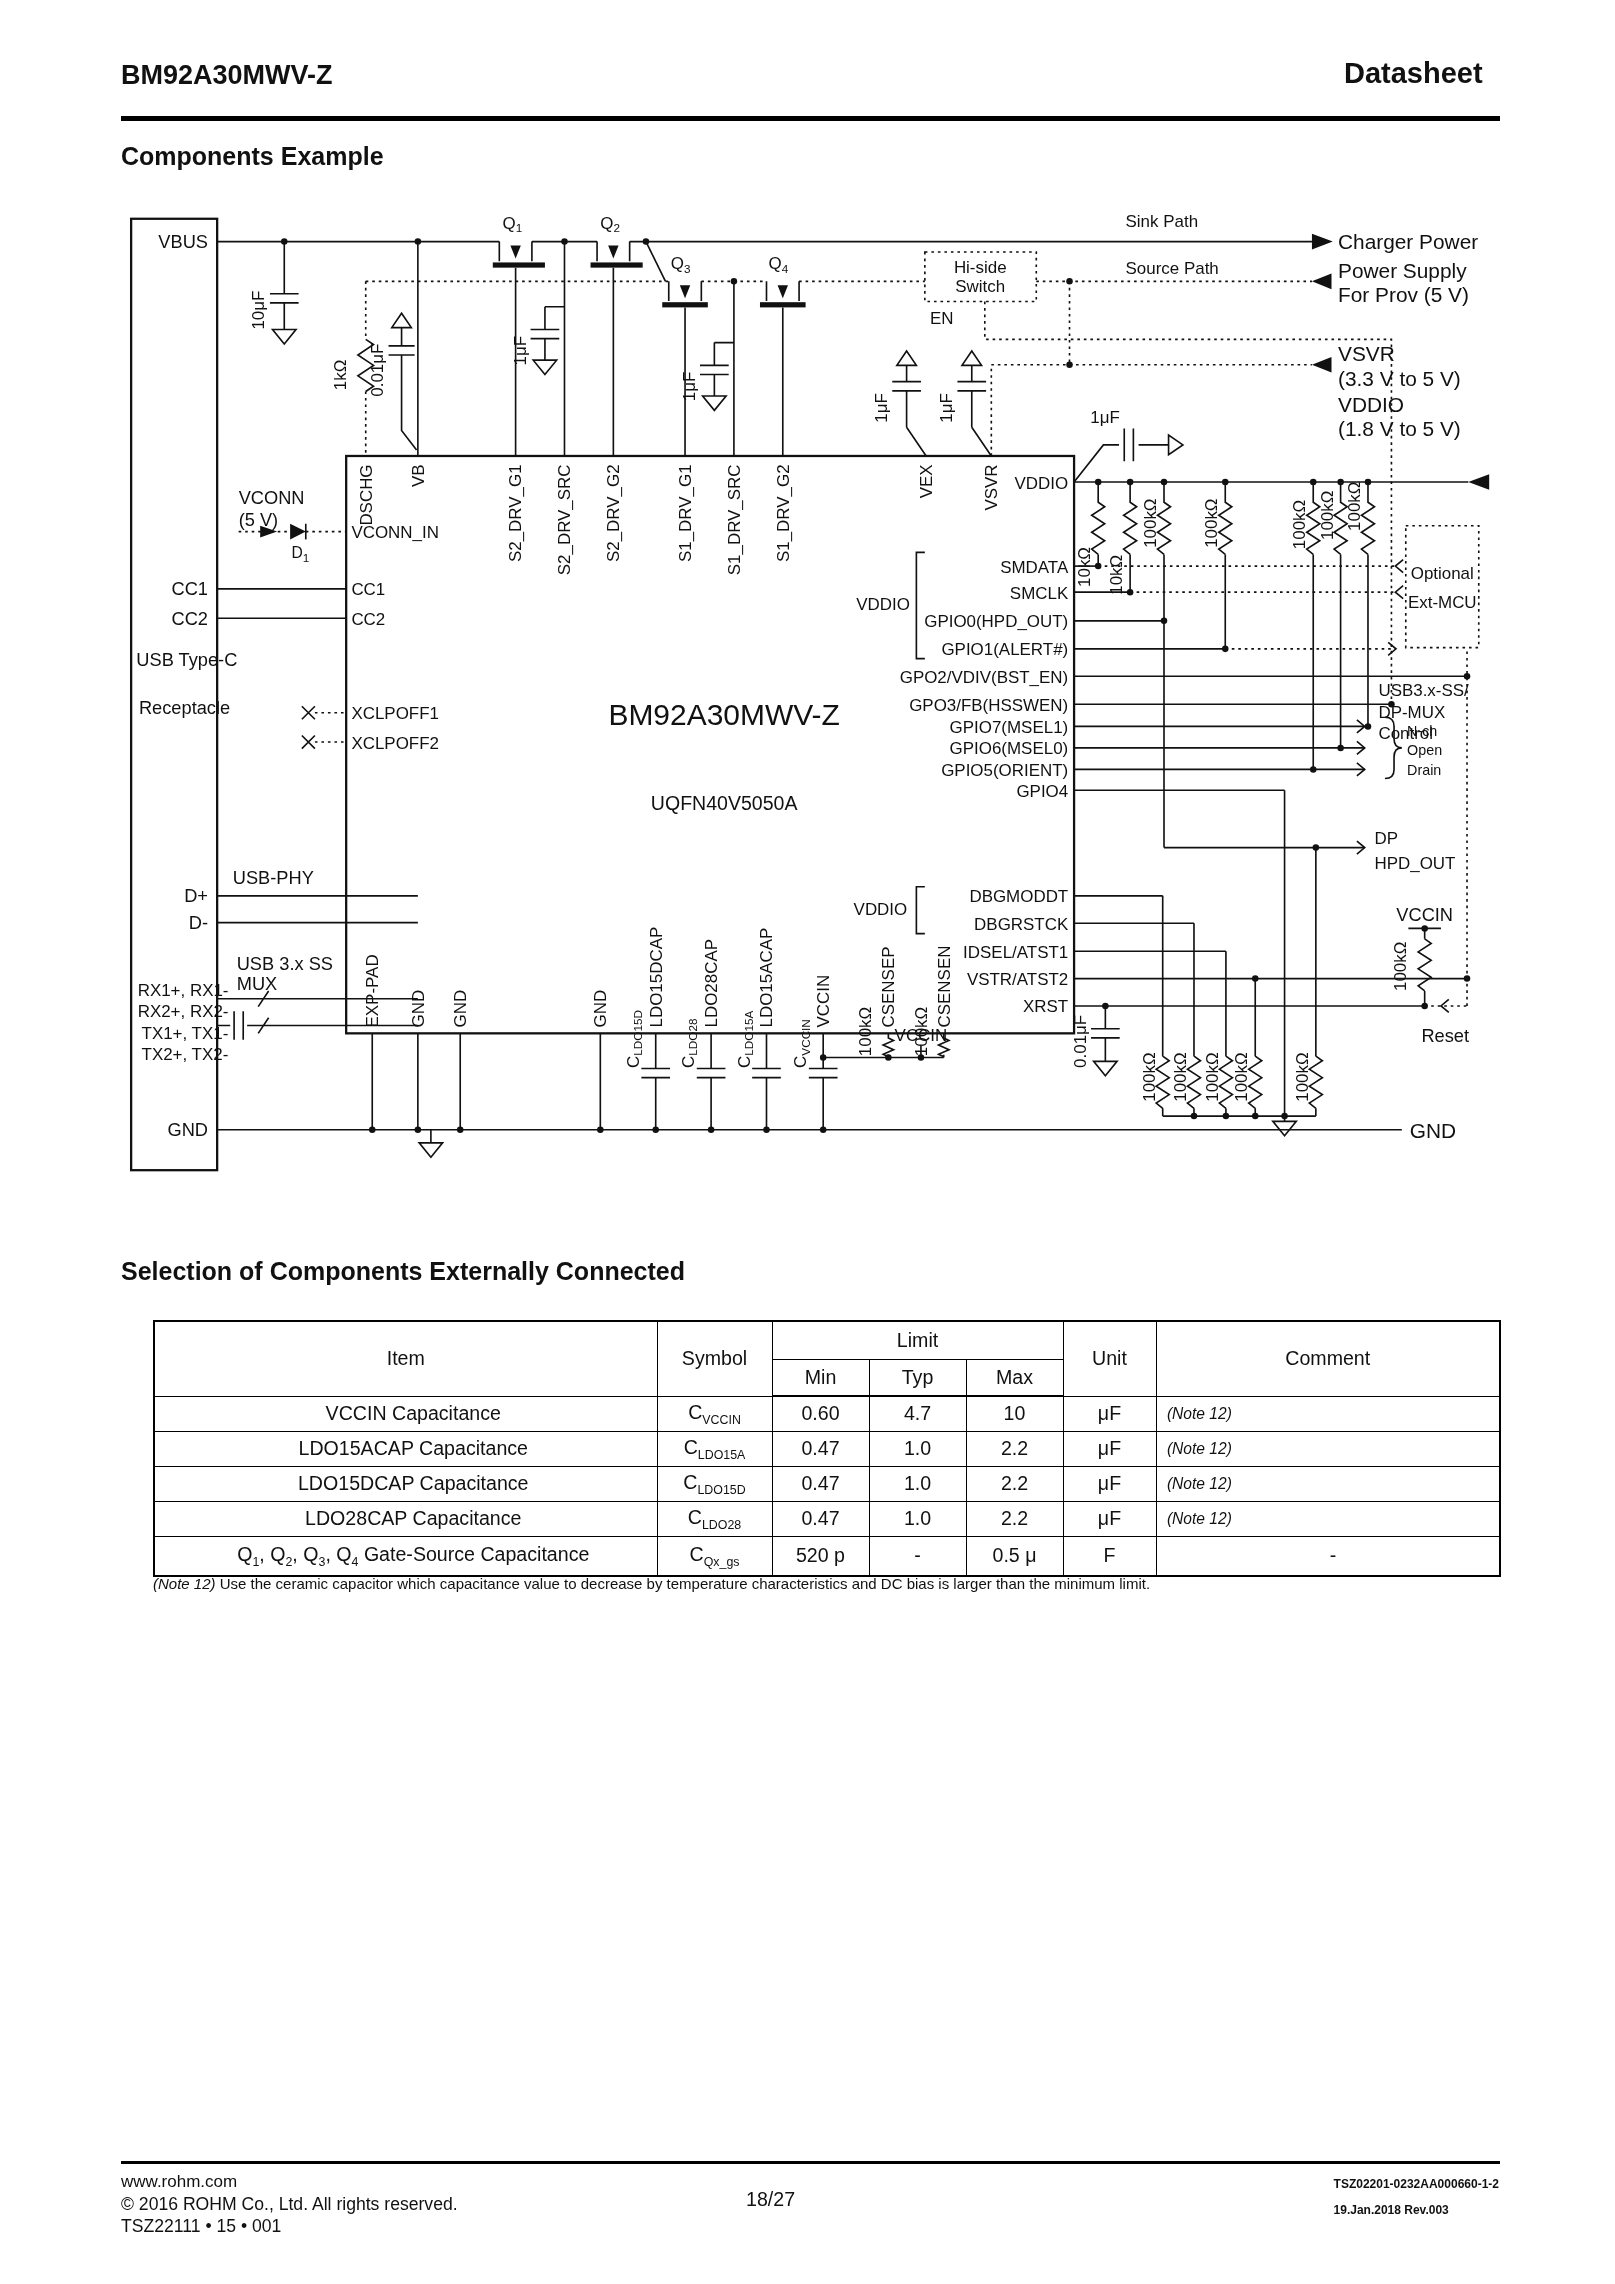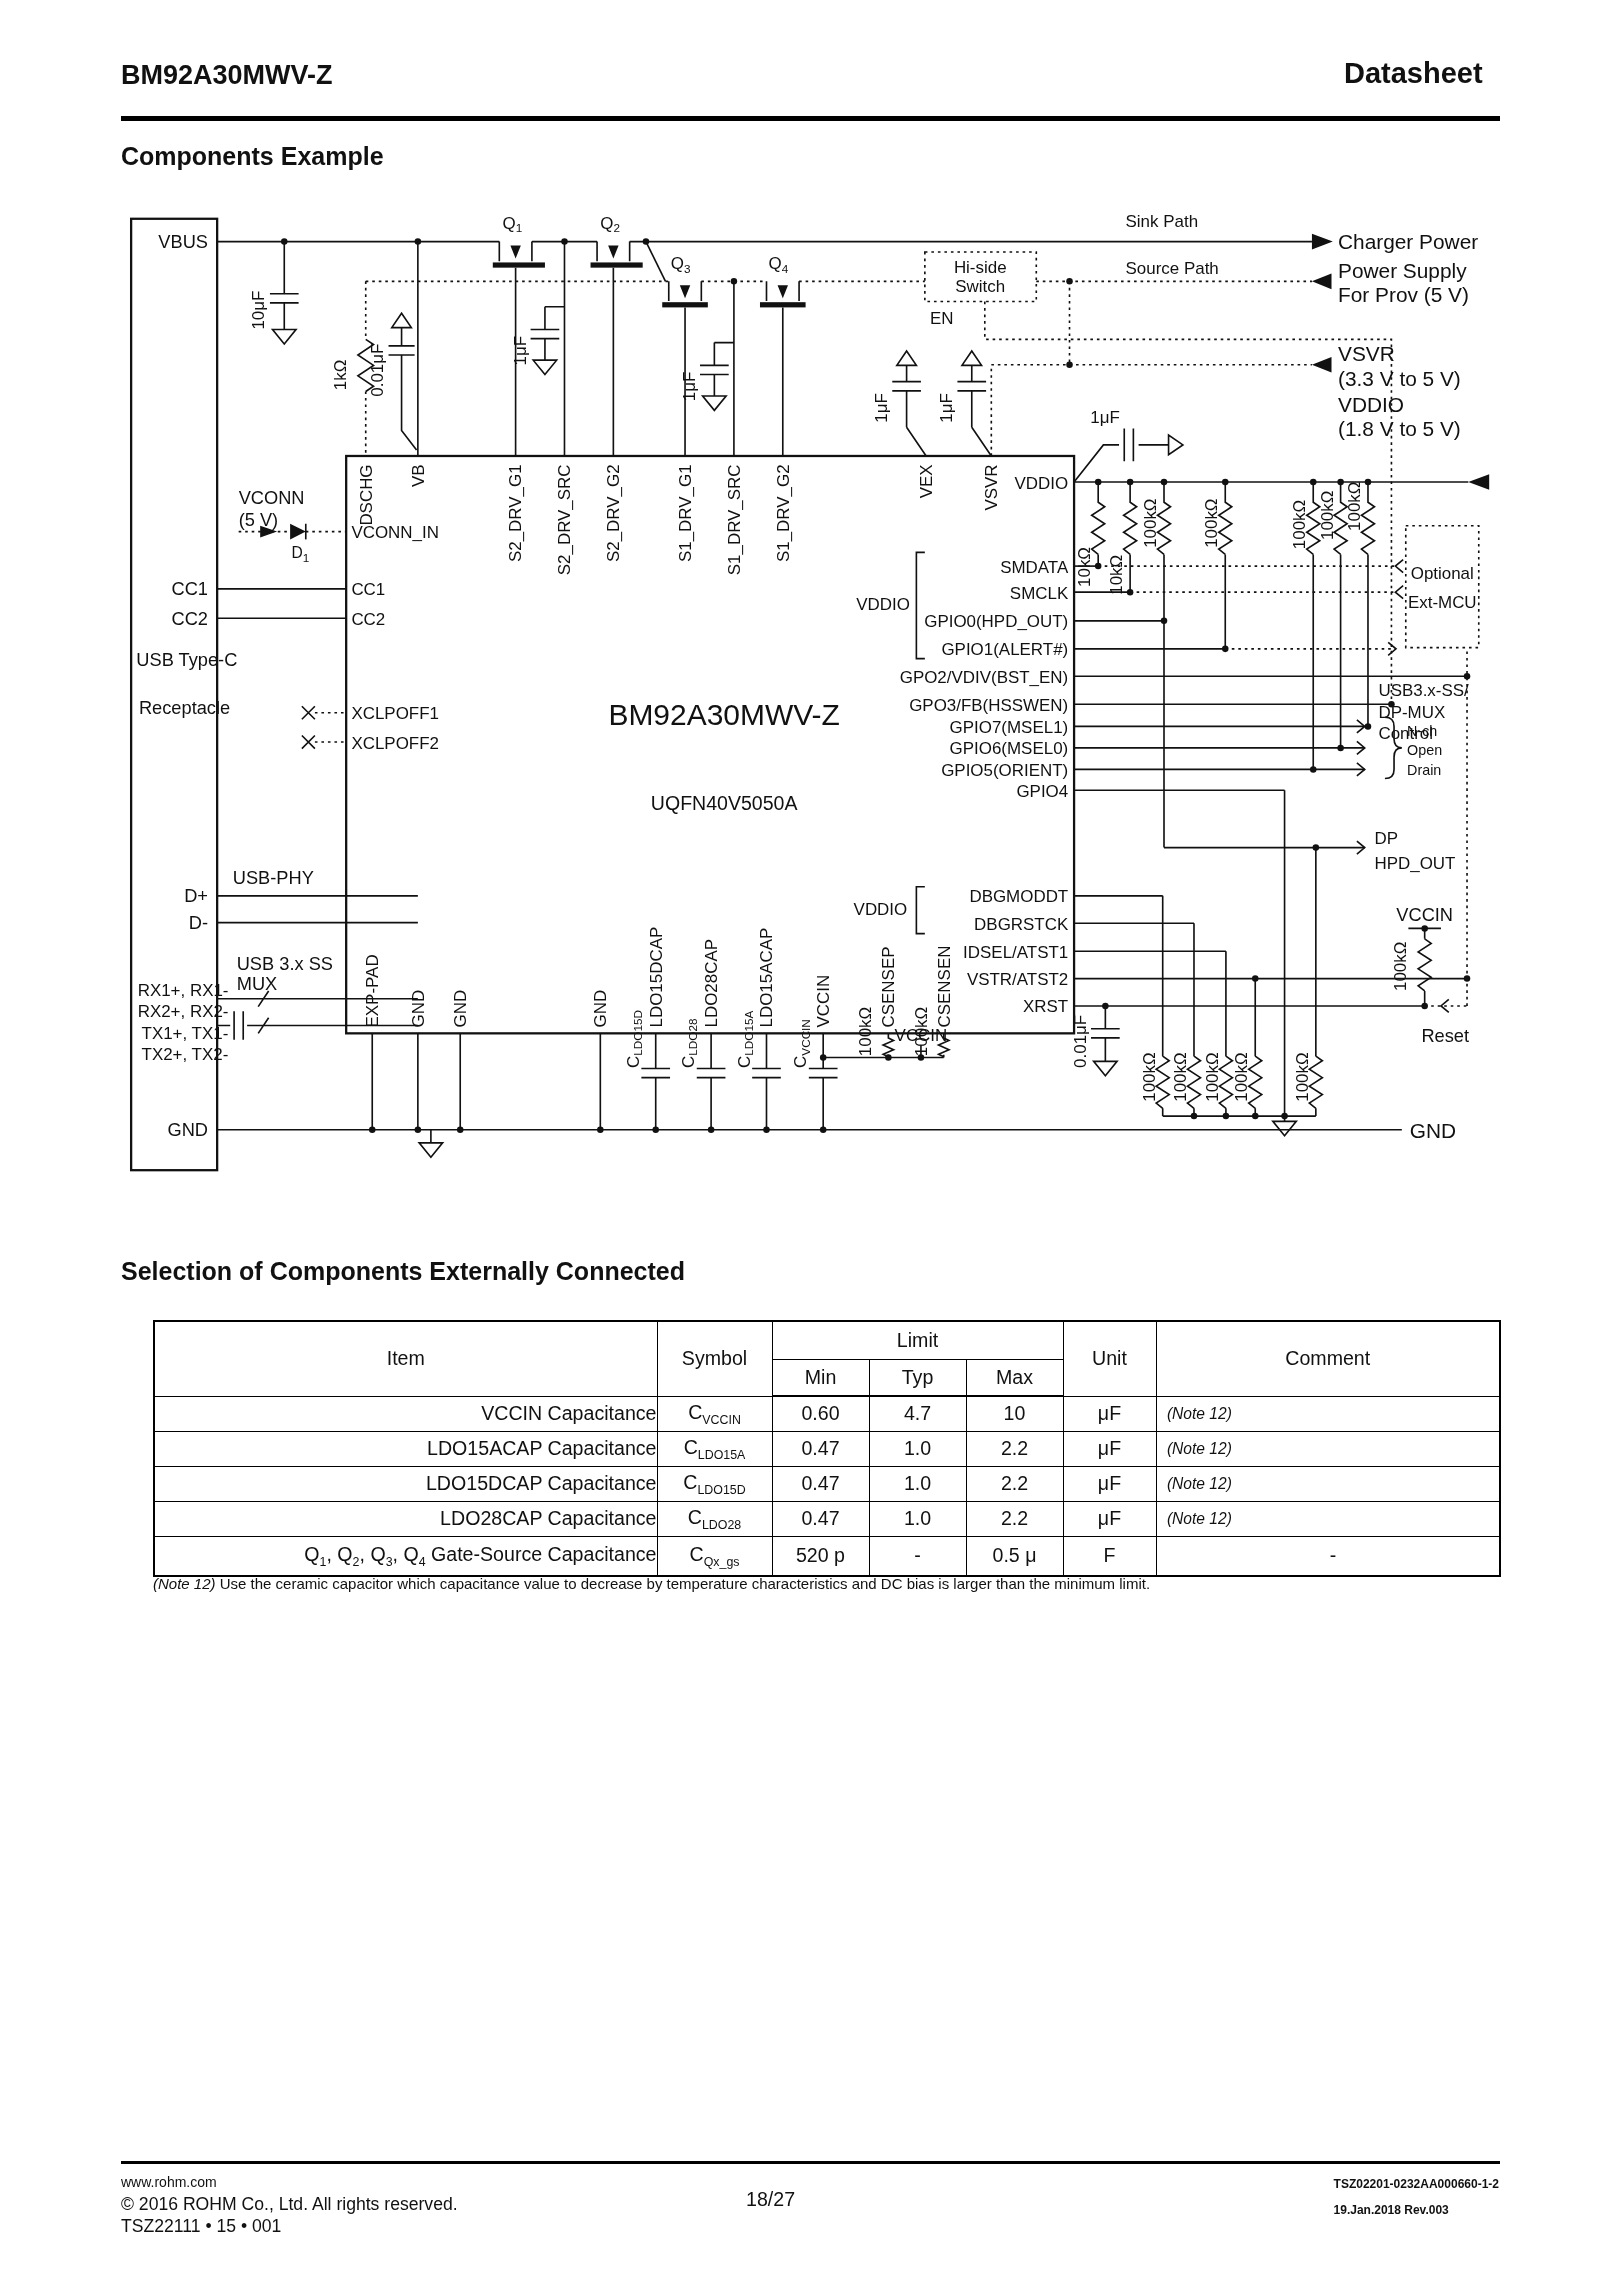--- a/index.html
+++ b/index.html
@@ -20,21 +20,21 @@
   .w3{fill:none;stroke:#111;stroke-width:3.5px;}
   .dash{stroke-dasharray:4 6;}
   .gndsym{fill:#fff;stroke:#111;stroke-width:2.5px;}
   .fillb{fill:#111;stroke:none;}
   .sub{font-size:18px;}
   
   #ctable{left:153px;top:1320px;width:1347px;border-collapse:collapse;table-layout:fixed;}
   #ctable td,#ctable th{border:1.3px solid #000;font-size:19.6px;font-weight:normal;text-align:center;padding:0;}
   #ctable{border:2.6px solid #000;}
   #ctable tr.hdrow th{border-bottom-width:2px;}
-  #ctable .item{text-align:right;padding-left:15px;}
+  #ctable .item{text-align:center;padding-left:15px;}
   #ctable .cmt{text-align:left;padding-left:10.4px;font-size:15.6px;font-style:italic;}
   #ctable .cmtc{text-align:center;font-size:19.6px;font-style:normal;}
   #ctable sub{font-size:12.4px;}
   #note{left:153px;top:1575px;font-size:15px;width:1347px;}
   #note .tag{font-style:italic;}
   .foot{font-size:17.6px;}
   #footl{left:121px;top:2171px;line-height:22px;}
   #footc{left:746px;top:2188px;font-size:19.6px;}
   #footr{right:117px;top:2171px;text-align:left;font-size:12px;font-weight:bold;line-height:26px;}
 </style>
@@ -470,21 +470,21 @@
     <td>F</td>
     <td class="cmt cmtc">-</td>
   </tr>
 </tbody>
   </table>
 
 <div class="abs" id="note"><span class="tag">(Note 12)</span><span> Use the ceramic capacitor which capacitance value to decrease by temperature characteristics and DC bias is larger than the minimum limit.</span></div>
 
 <div class="abs" id="rule2"></div>
 <div class="abs foot" id="footl">
-  <div style="font-size:14px">www.rohm.com</div>
+  <div style="font-size:17px">www.rohm.com</div>
   <div>© 2016 ROHM Co., Ltd. All rights reserved.</div>
   <div>TSZ22111 • 15 • 001</div>
 </div>
 <div class="abs" id="footc">18/27</div>
 <div class="abs" id="footr">
   <div>TSZ02201-0232AA000660-1-2</div>
   <div>19.Jan.2018 Rev.003</div>
 </div>
 
 

